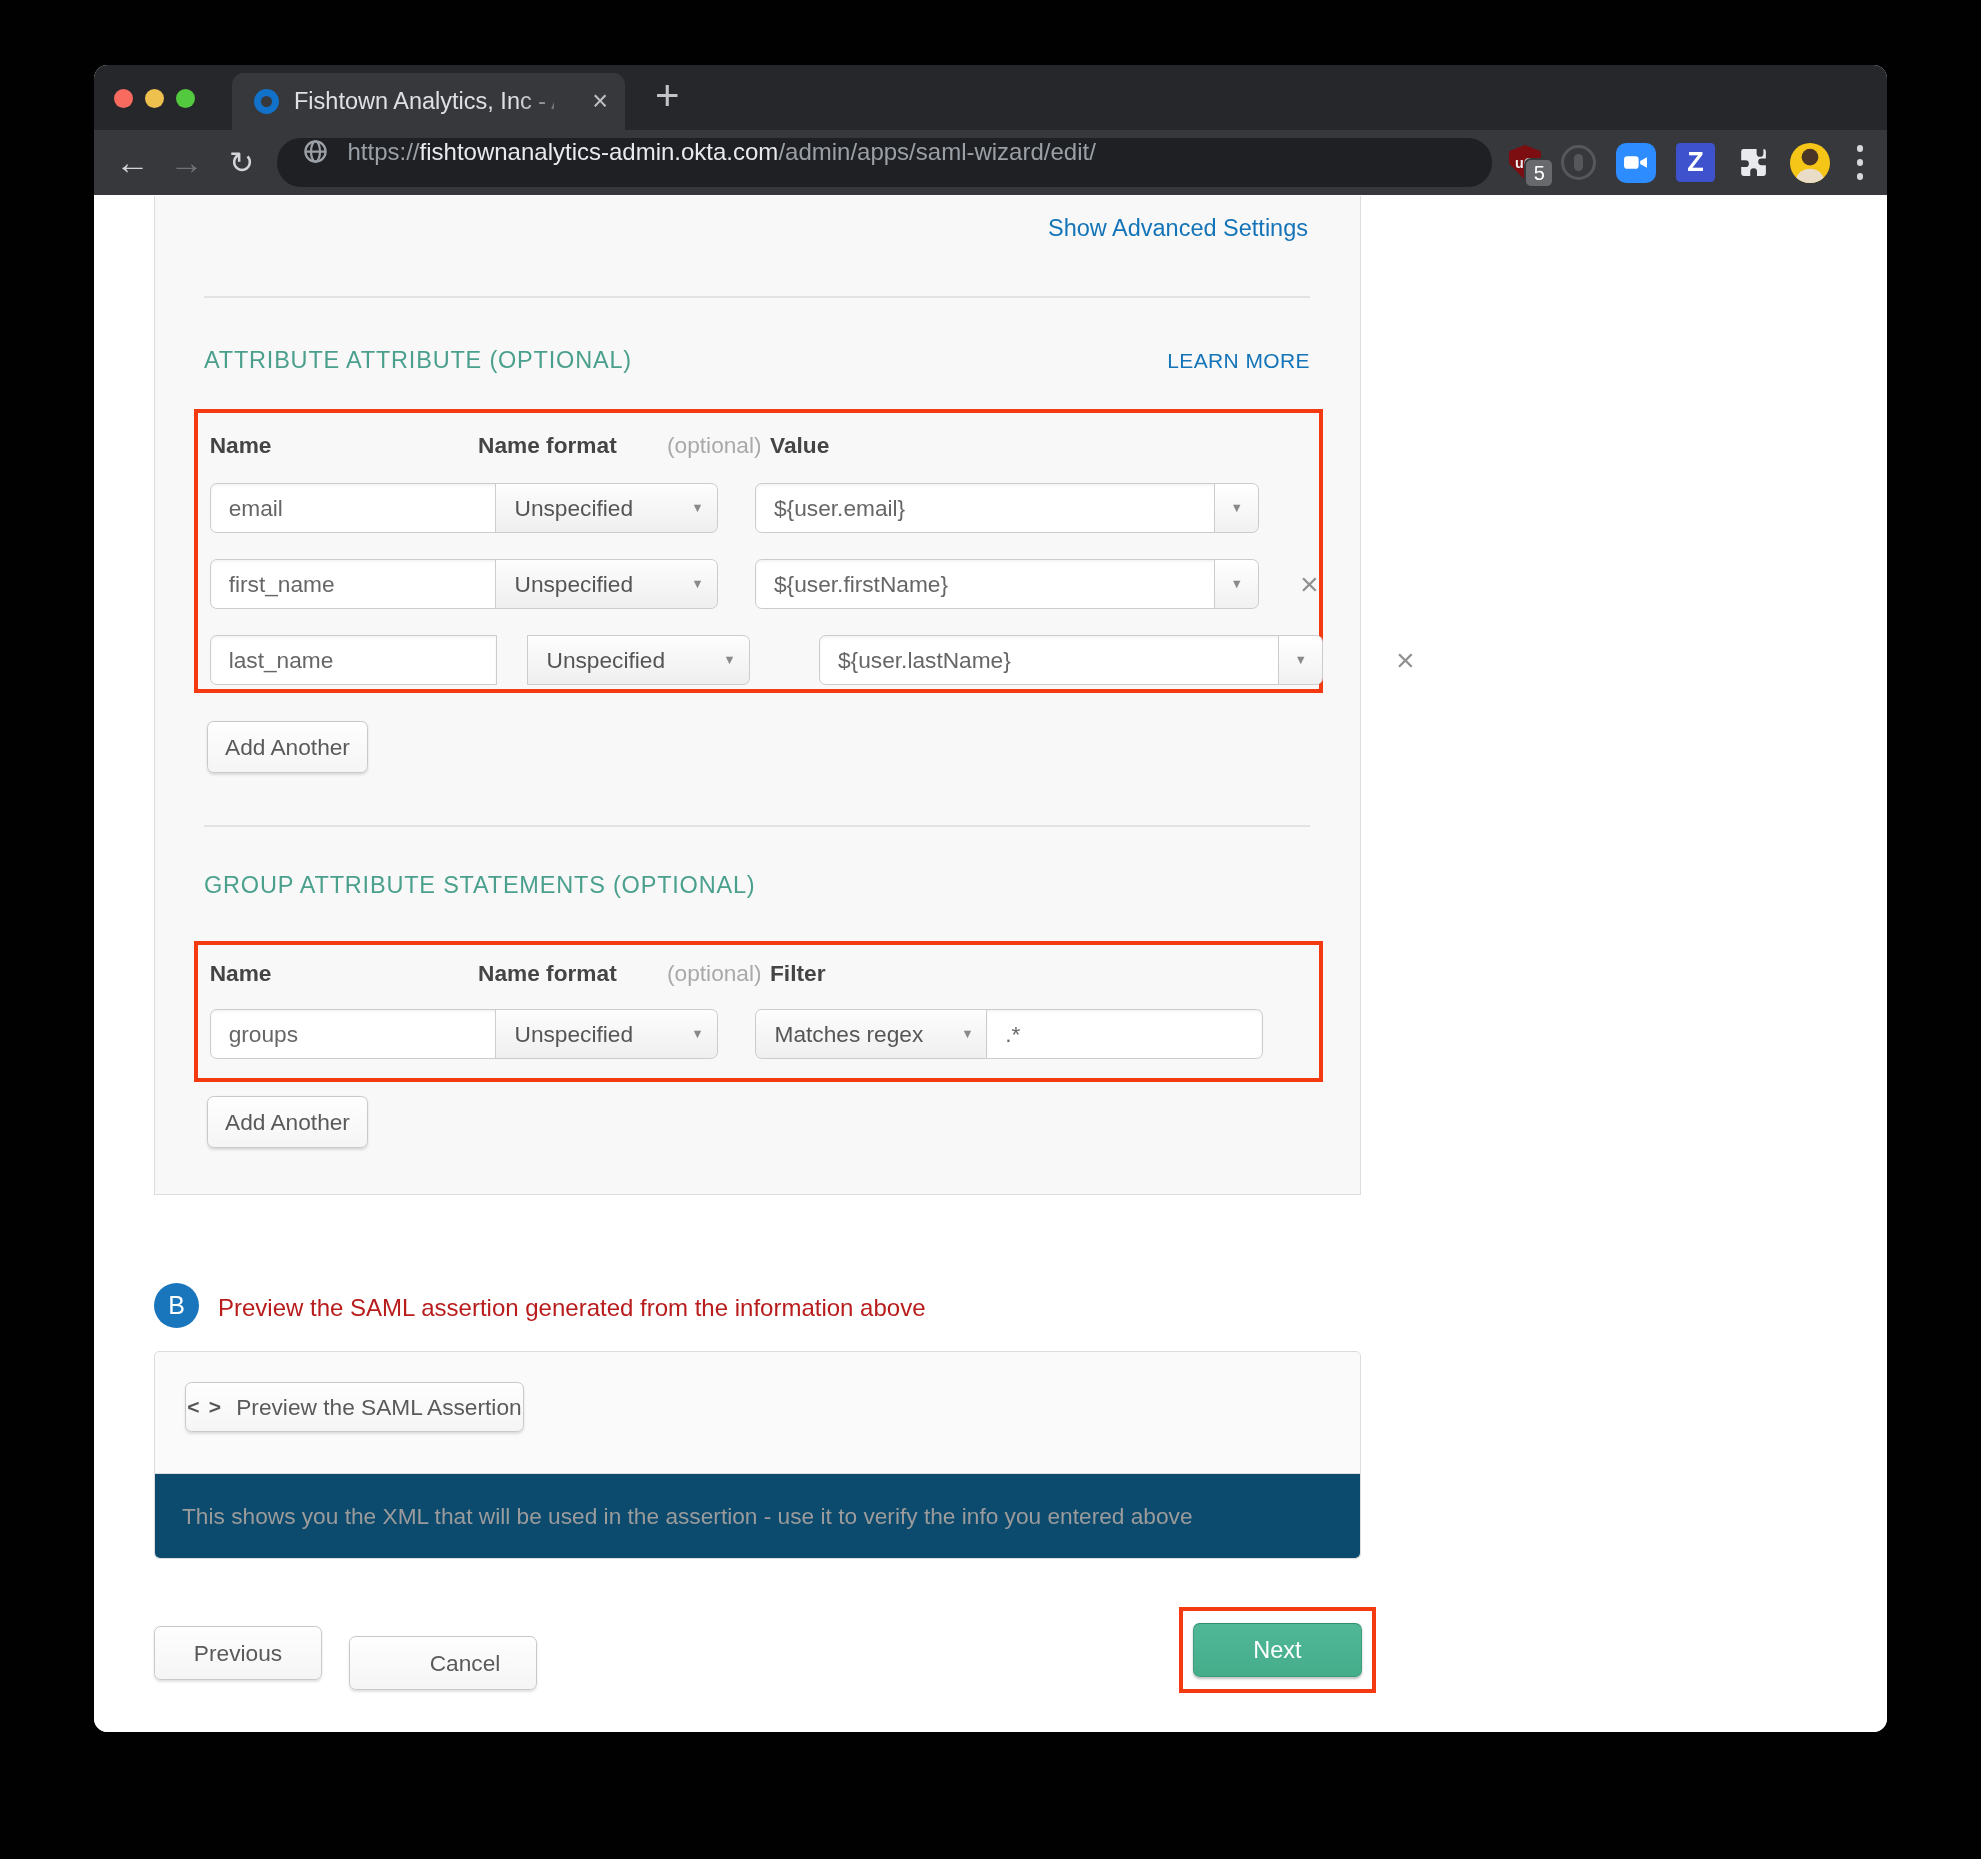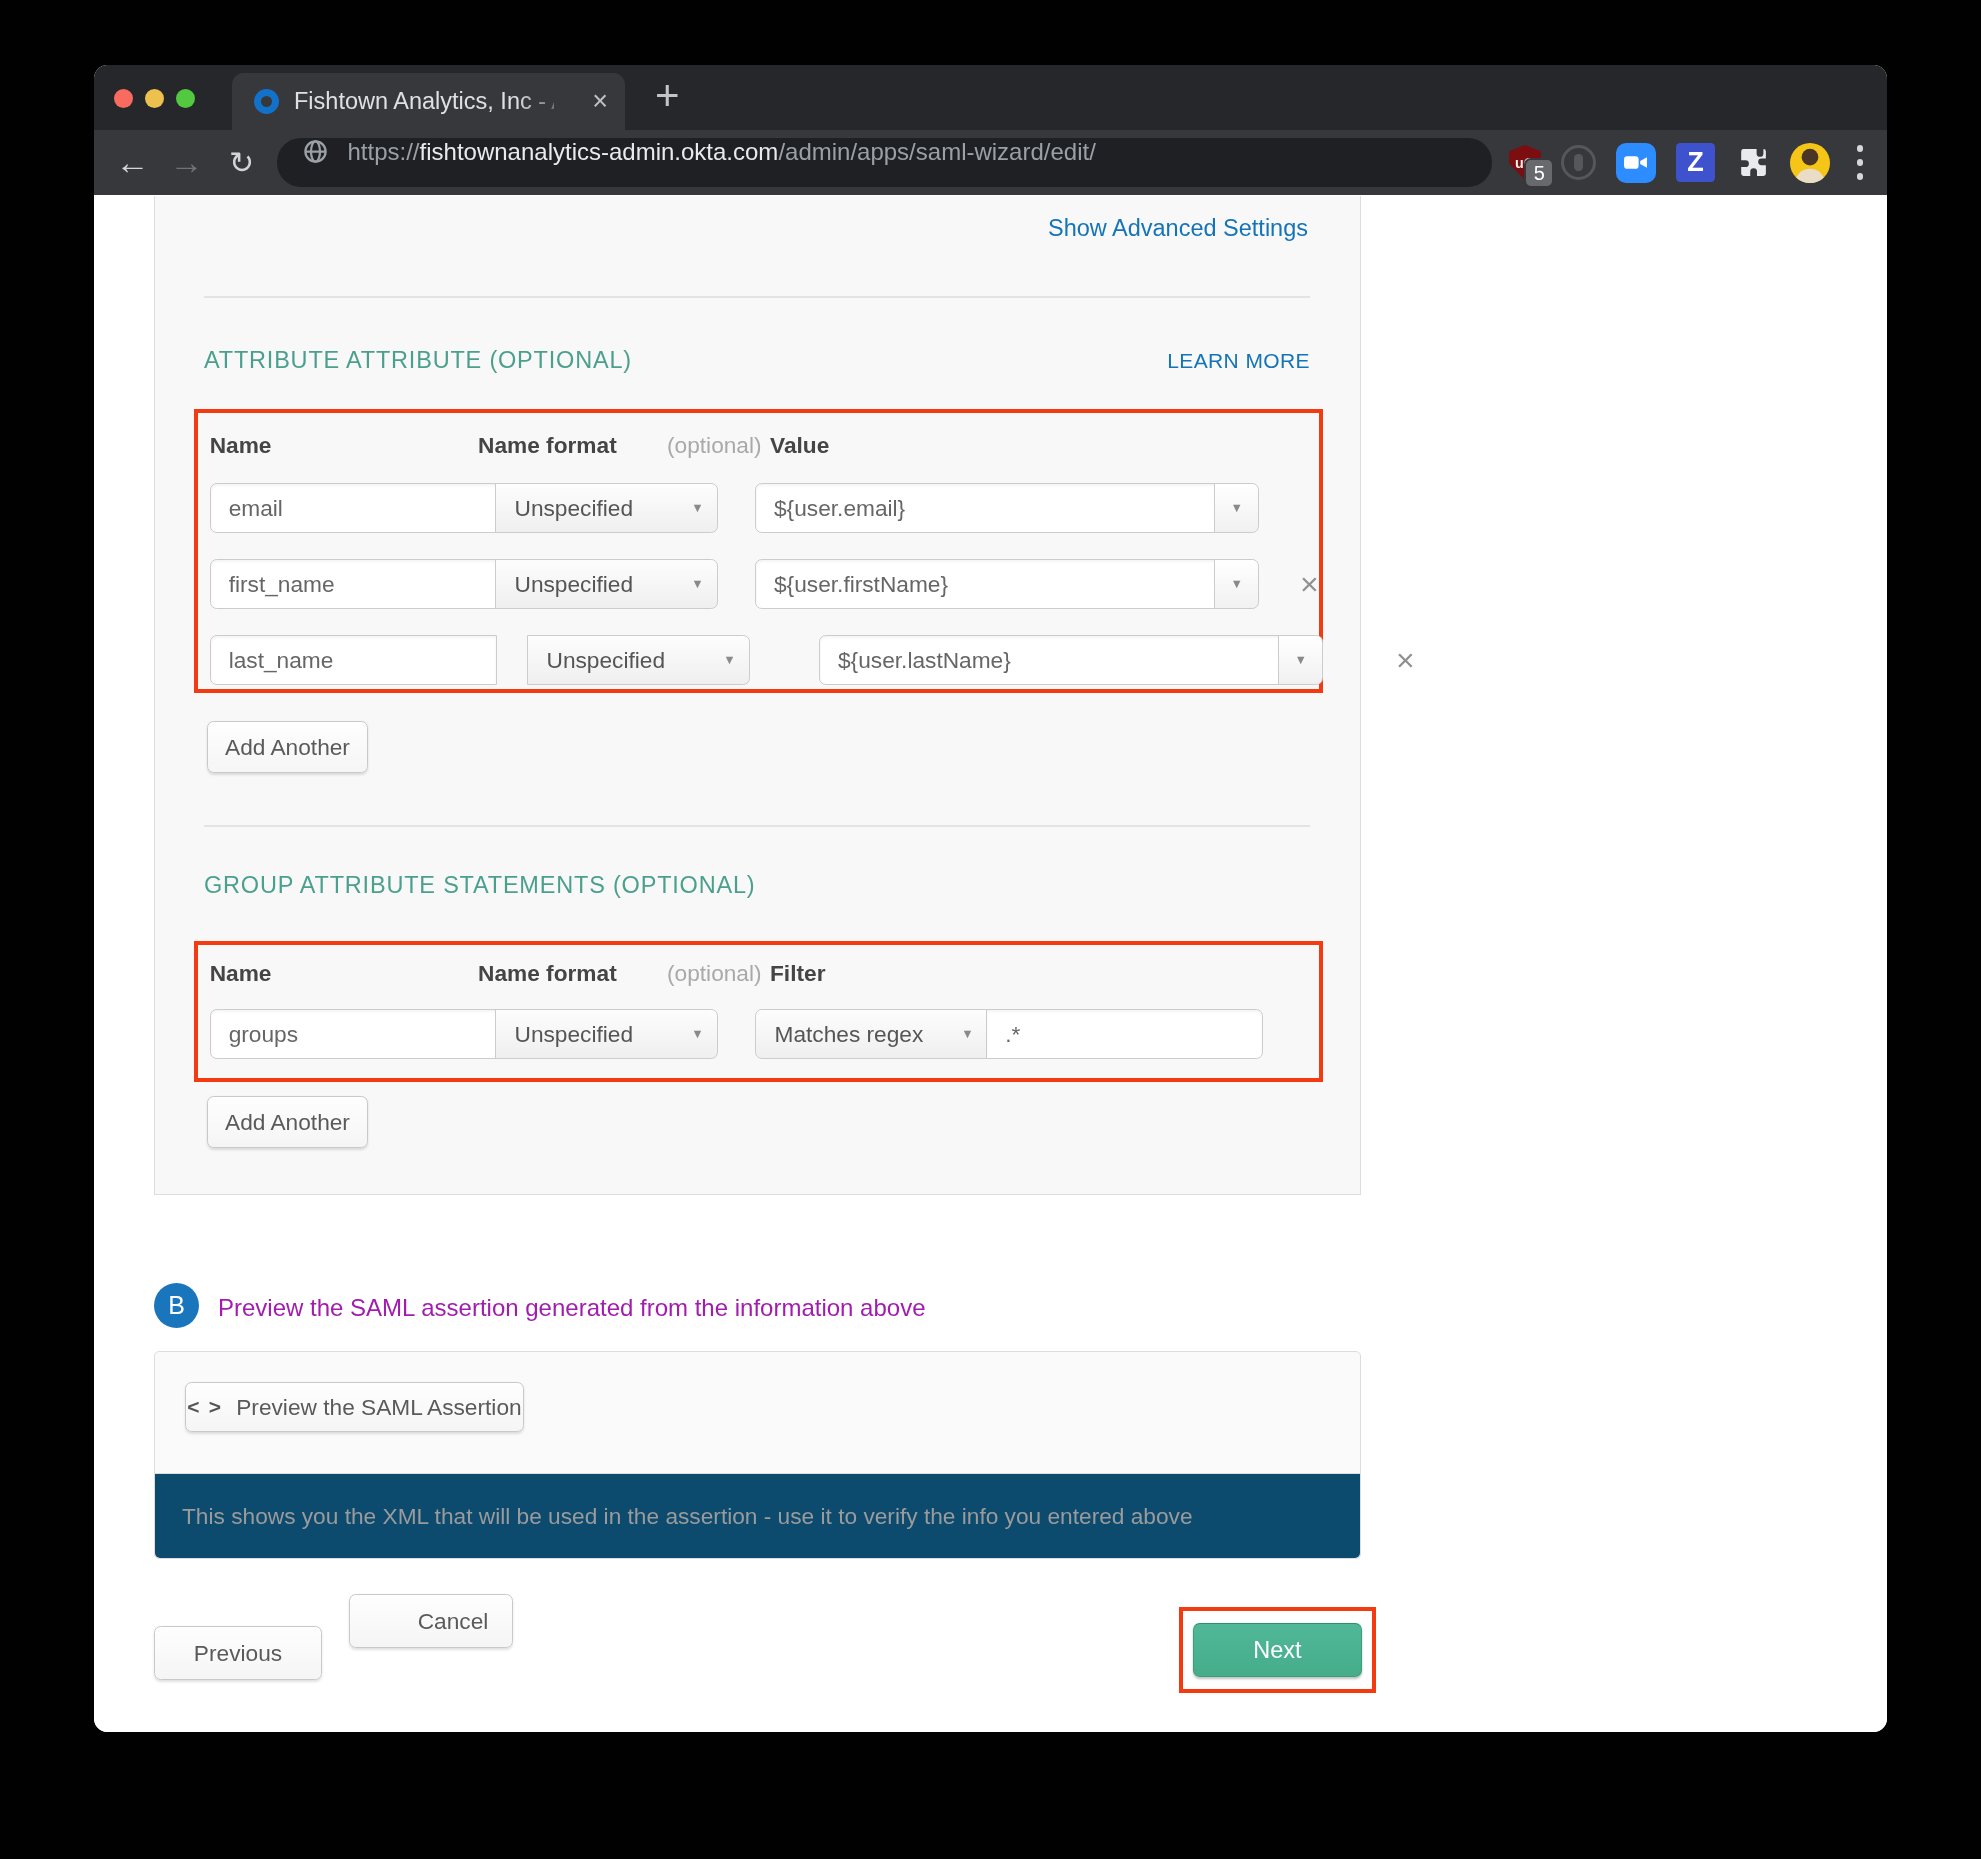--- a/index.html
+++ b/index.html
@@ -89,31 +89,31 @@
   .inp-filter{width:277px;margin-left:-1.7px;border-radius:0 6.7px 6.7px 0;}
 
   .btn{background:linear-gradient(#fefefe,#f5f5f5);border:1.7px solid #c9c9c9;border-radius:6.7px;
       font-size:22.7px;color:#5a5a5a;display:flex;align-items:center;justify-content:center;
       box-shadow:0 1.7px 2.5px rgba(0,0,0,0.12);box-sizing:border-box;}
   .add-btn{position:absolute;left:52px;width:161px;height:52px;}
   .add1{top:525px;} .add2{top:900px;}
 
   .stepB{position:absolute;left:60px;top:1087px;width:45px;height:45px;border-radius:50%;background:#1976bc;
       color:#fff;font-size:25px;display:flex;align-items:center;justify-content:center;}
-  .b-head{position:absolute;left:124px;top:1098px;font-size:24px;color:#a21caf;}
+  .b-head{position:absolute;left:124px;top:1098px;font-size:24px;color:#b91c1c;}
 
   .preview-panel{position:absolute;left:60px;top:1155px;width:1207px;height:208px;background:#fafafa;
       border:1.7px solid #ddd;border-radius:5px;box-sizing:border-box;}
   .preview-btn{position:absolute;left:30px;top:30px;width:339px;height:50px;gap:13.4px;}
   .code-ic{font-size:21px;color:#555;letter-spacing:1.7px;font-weight:bold;}
   .preview-note{position:absolute;left:0;right:0;top:121px;bottom:0;background:#0c4a6e;border-top:1.7px solid #ddd;
       border-radius:0 0 5px 5px;display:flex;align-items:center;padding-left:27px;color:#9b9b9b;font-size:22.7px;}
 
   .prev-btn{position:absolute;left:60px;top:1430px;width:168px;height:54px;}
-  .cancel-btn{position:absolute;left:255px;top:1398px;width:164px;height:54px;padding-left:44px;}
+  .cancel-btn{position:absolute;left:255px;top:1440px;width:188px;height:54px;padding-left:44px;}
   .next-box{position:absolute;left:1085px;top:1411px;width:197px;height:86px;border:4.2px solid #f43a10;
       box-sizing:border-box;display:flex;align-items:center;justify-content:center;}
   .next-btn{width:169px;height:54px;background:linear-gradient(#50b897,#46ad8b);border:1.7px solid #3d9e7e;
       border-top-color:#2f8f70;border-radius:6.7px;color:#fff;font-size:23.5px;display:flex;align-items:center;
       justify-content:center;box-sizing:border-box;box-shadow:0 1.7px 2.5px rgba(0,0,0,0.25);}
 </style>
 </head>
 <body>
 
 <div class="stage">

